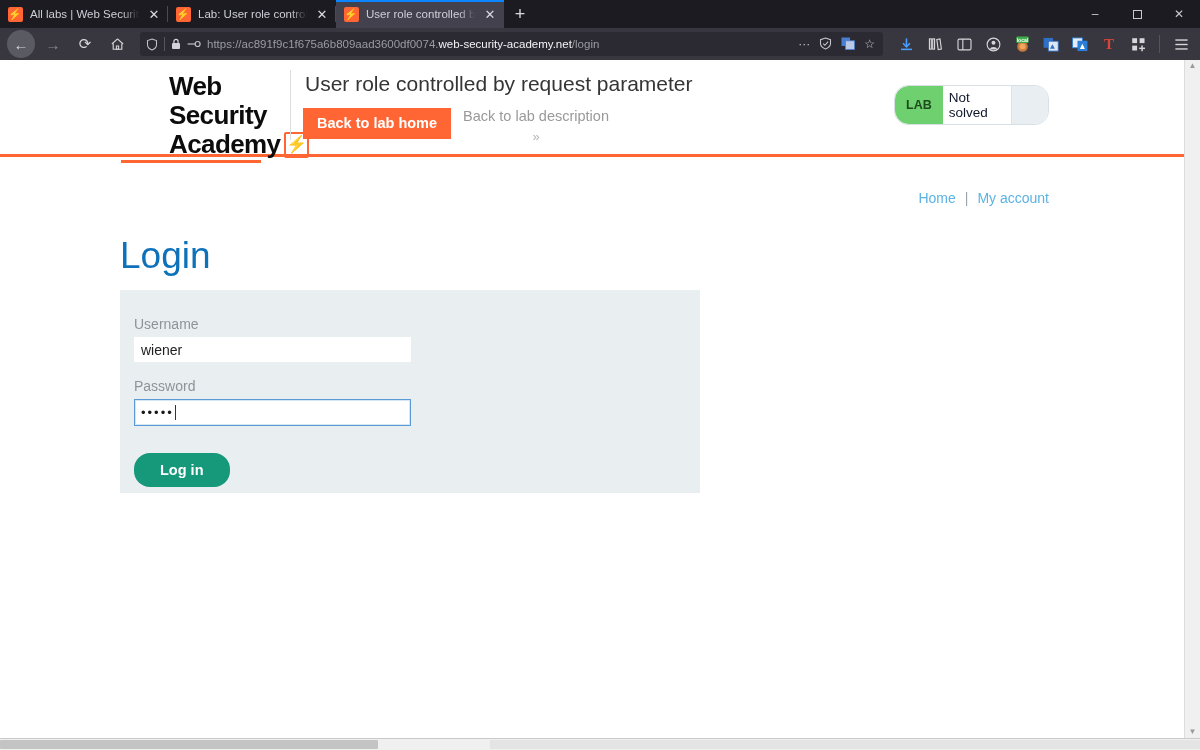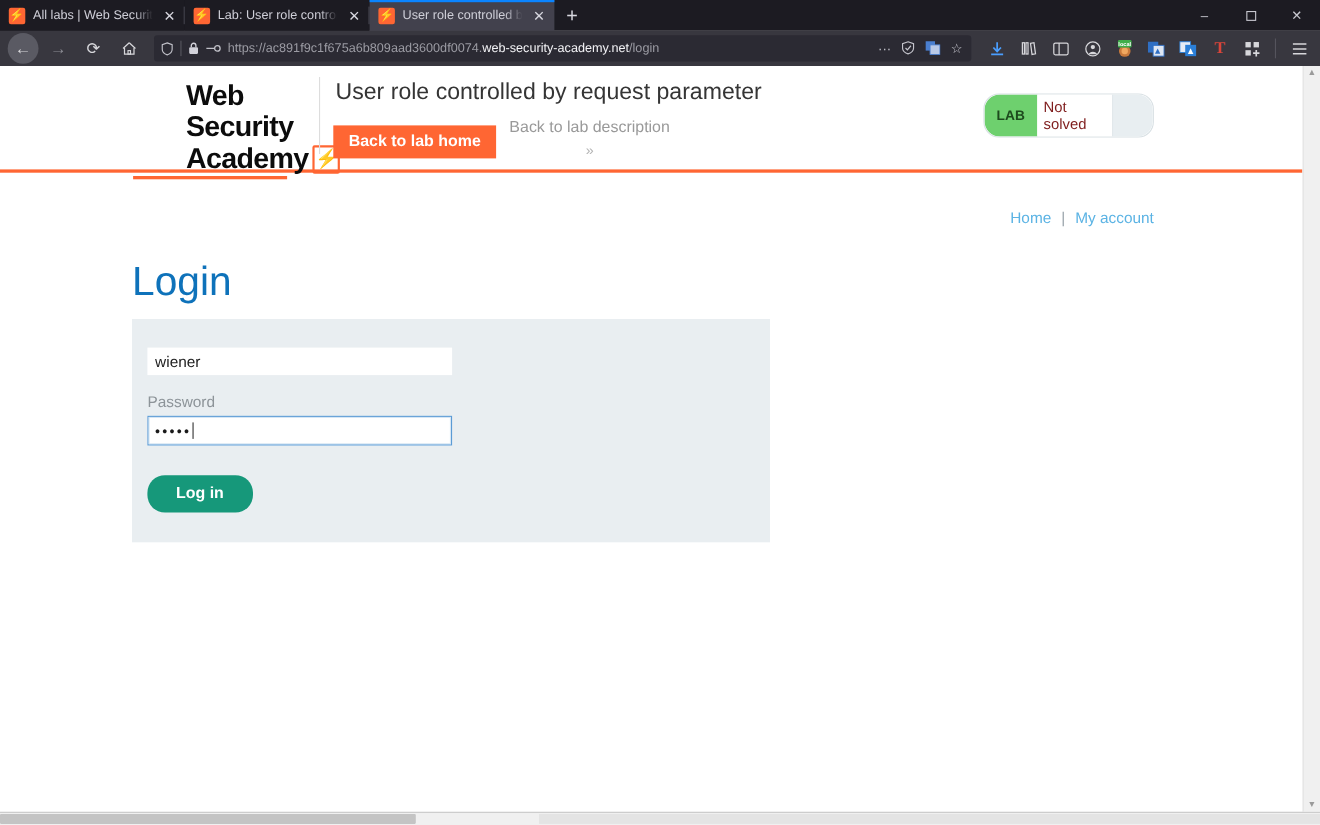--- a/index.html
+++ b/index.html
@@ -131,21 +131,21 @@
     position: absolute; left: 290px; top: 10px; width: 1px; height: 70px;
     background: #dddddd;
   }
 
   .lab-title {
     position: absolute; left: 305px; top: 12px;
     font-size: 21px; color: #353535; font-weight: normal; white-space: nowrap;
   }
   .lab-actions {
     position: absolute; left: 303px; top: 48px; display: flex;
-    align-items: flex-end; gap: 12px;
+    align-items: flex-start; gap: 12px;
   }
   .btn-lab-home {
     background: #ff6633; color: #fff; font-weight: bold; font-size: 14.5px;
     padding: 8px 14px; border: none; line-height: 1; cursor: pointer;
   }
   .link-lab-desc {
     color: #999999; font-size: 14.5px; display: flex; align-items: center; gap: 5px;
     cursor: pointer;
     flex-direction: column;
   }
@@ -157,21 +157,21 @@
     border: 1px solid #d8e0e4; border-radius: 14px; overflow: hidden;
     background: #fff; width: 155px;
   }
   .lab-status .badge {
     background: #6ed06e; color: #1d4a1d; font-weight: bold; font-size: 12.5px;
     display: flex; align-items: center; justify-content: center; padding: 0 11px;
     border-radius: 14px 0 0 14px;
   }
   .lab-status .statetext {
     flex: 1 1 auto; display: flex; align-items: center; justify-content: center;
-    font-size: 13.5px; color: #7f1d1d; background: #fff; padding: 0 6px;
+    font-size: 13.5px; color: #0f172a; background: #fff; padding: 0 6px;
   }
   .lab-status .tail {
     width: 42px; background: #e8eef1; border-radius: 0 14px 14px 0;
     border-left: 1px solid #dde4e8;
   }
 
   
   .page-body { padding: 0; position: relative; }
   .topnav {
     position: absolute; right: 135px; top: 33px; font-size: 14px;
@@ -434,20 +434,21 @@
       <div class="page-body">
         <div class="topnav">
           <a>Home</a>
           <span class="pipe">|</span>
           <a>My account</a>
         </div>
 
         <h1 class="h1-login">Login</h1>
 
         <div class="login-form">
+          <label class="field-label">Username</label>
           <input class="field-input" type="text" value="wiener" style="">
           <div class="field-gap"></div>
           <label class="field-label">Password</label>
           <div class="field-input focused" style="display:flex;align-items:center;">
             <span class="pw-dots">•••••</span>
               <span class="pw-caret"></span>
           </div>
           <button class="btn-login">Log in</button>
         </div>
       </div>

